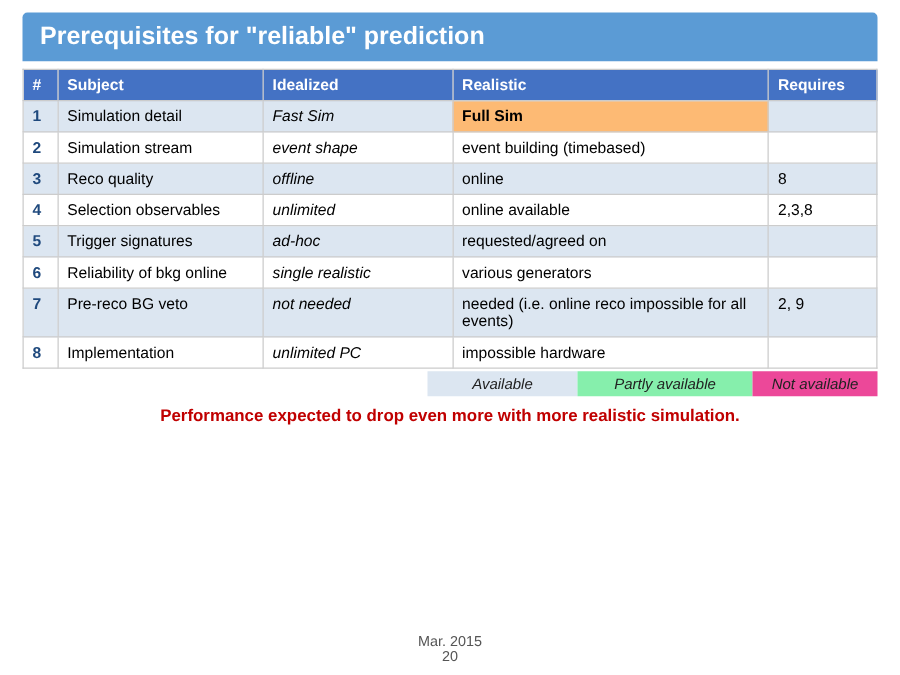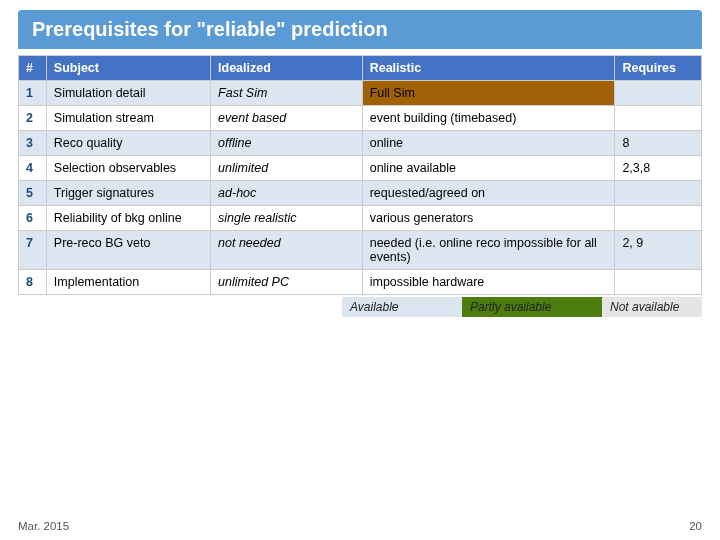--- a/index.html
+++ b/index.html
@@ -94,37 +94,37 @@
       display: flex;
       justify-content: flex-end;
       gap: 0;
       margin-top: 2px;
     }
 
     .legend-cell {
       font-style: italic;
       font-size: 12px;
       padding: 3px 8px;
-      text-align: left;
+      text-align: center;
     }
 
     .legend-available {
       background: #dce6f1;
       color: #222;
       width: 120px;
     }
 
     .legend-partly {
-      background: #4d7c0f;
+      background: #86efac;
       color: #222;
       width: 140px;
     }
 
     .legend-not {
-      background: #e5e5e5;
+      background: #ec4899;
       color: #222;
       width: 100px;
     }
 
     .highlight-text {
       color: #c00000;
       font-weight: bold;
       font-size: 13.5px;
       text-align: center;
       margin-top: 8px;
@@ -132,20 +132,21 @@
     }
 
     .footer {
       display: flex;
       justify-content: space-between;
       align-items: center;
       font-size: 11.5px;
       color: #555;
       margin-top: auto;
       padding-top: 4px;
+      flex-direction: column;
     }
   </style>
 </head>
 <body>
 
 <div class="page-container">
   <div class="title-bar">Prerequisites for "reliable" prediction</div>
 
   <div class="table-wrapper">
     <table>
@@ -156,27 +157,27 @@
           <th>Idealized</th>
           <th>Realistic</th>
           <th>Requires</th>
         </tr>
       </thead>
       <tbody id="table-body">
       <tr>
             <td class="num">1</td>
             <td class="subject">Simulation detail</td>
             <td class="idealized">Fast Sim</td>
-            <td class="realistic" style="background: #a16207;">Full Sim</td>
+            <td class="realistic" style="background: #fdba74; font-weight: bold;">Full Sim</td>
             <td class="requires"></td>
           </tr>
           <tr>
             <td class="num">2</td>
             <td class="subject">Simulation stream</td>
-            <td class="idealized">event based</td>
+            <td class="idealized">event shape</td>
             <td class="realistic">event building (timebased)</td>
             <td class="requires"></td>
           </tr>
           <tr>
             <td class="num">3</td>
             <td class="subject">Reco quality</td>
             <td class="idealized">offline</td>
             <td class="realistic">online</td>
             <td class="requires">8</td>
           </tr>
@@ -218,18 +219,19 @@
         </tbody>
     </table>
 
     <div class="legend-row">
       <div class="legend-cell legend-available">Available</div>
       <div class="legend-cell legend-partly">Partly available</div>
       <div class="legend-cell legend-not">Not available</div>
     </div>
   </div>
 
+  <div class="highlight-text">Performance expected to drop even more with more realistic simulation.</div>
 
   <div class="footer">
     <span>Mar. 2015</span>
     <span>20</span>
   </div>
 </div>
 
 </body></html>

